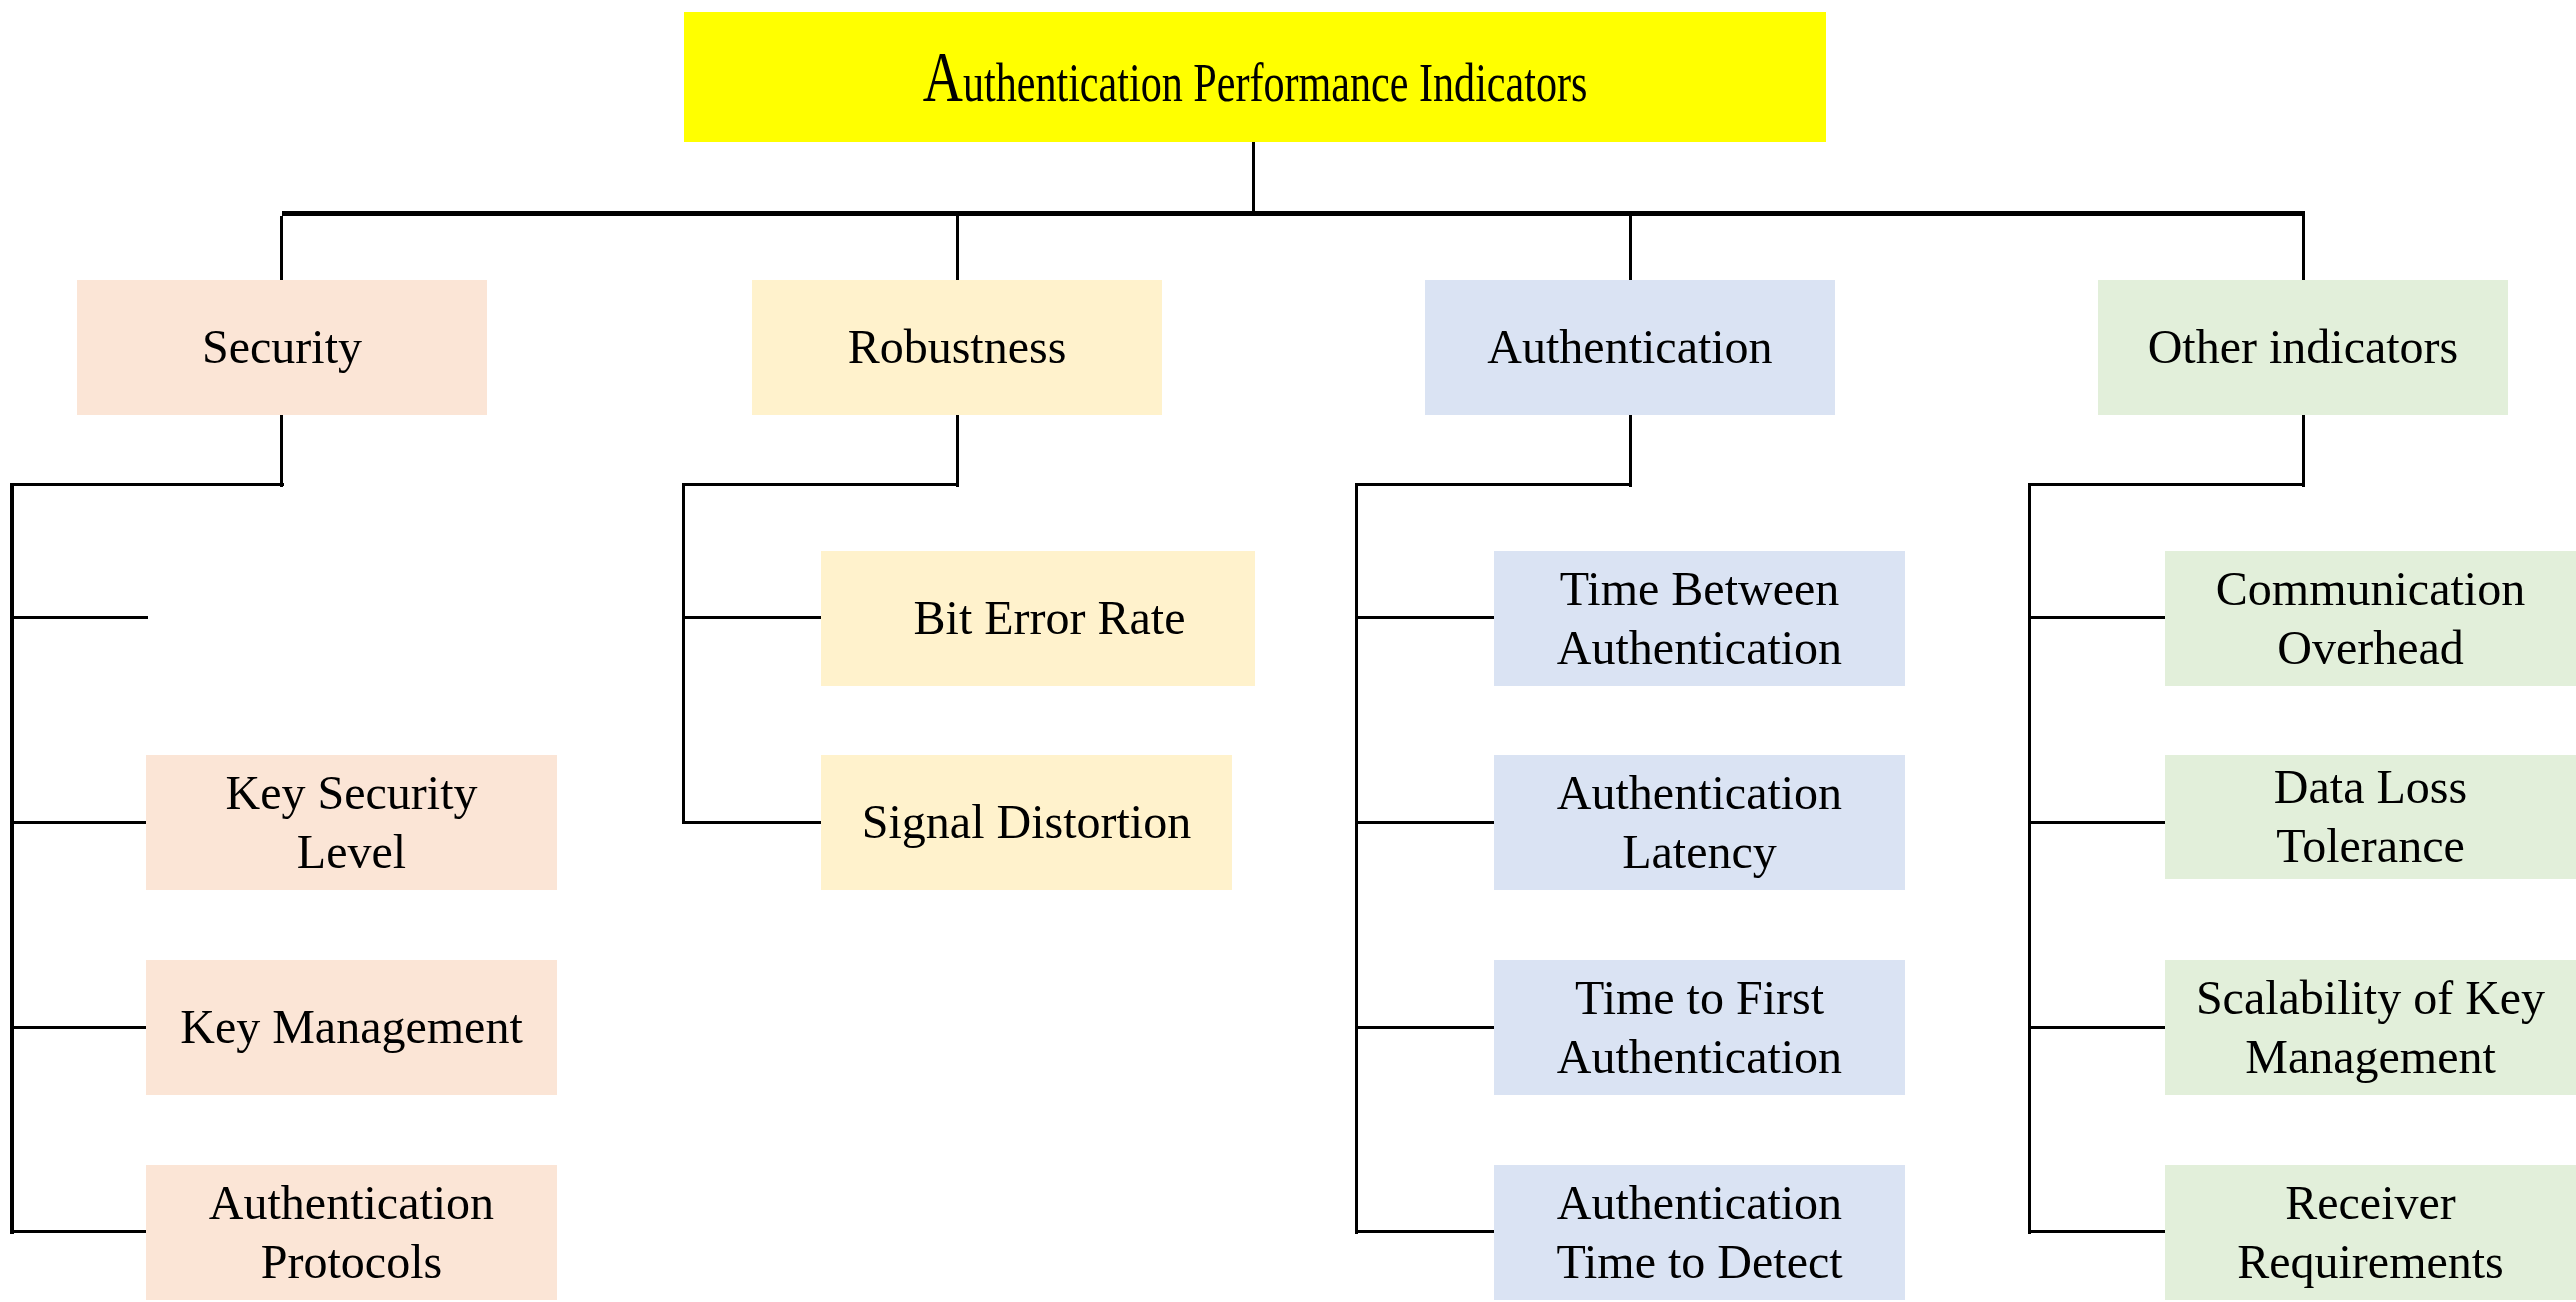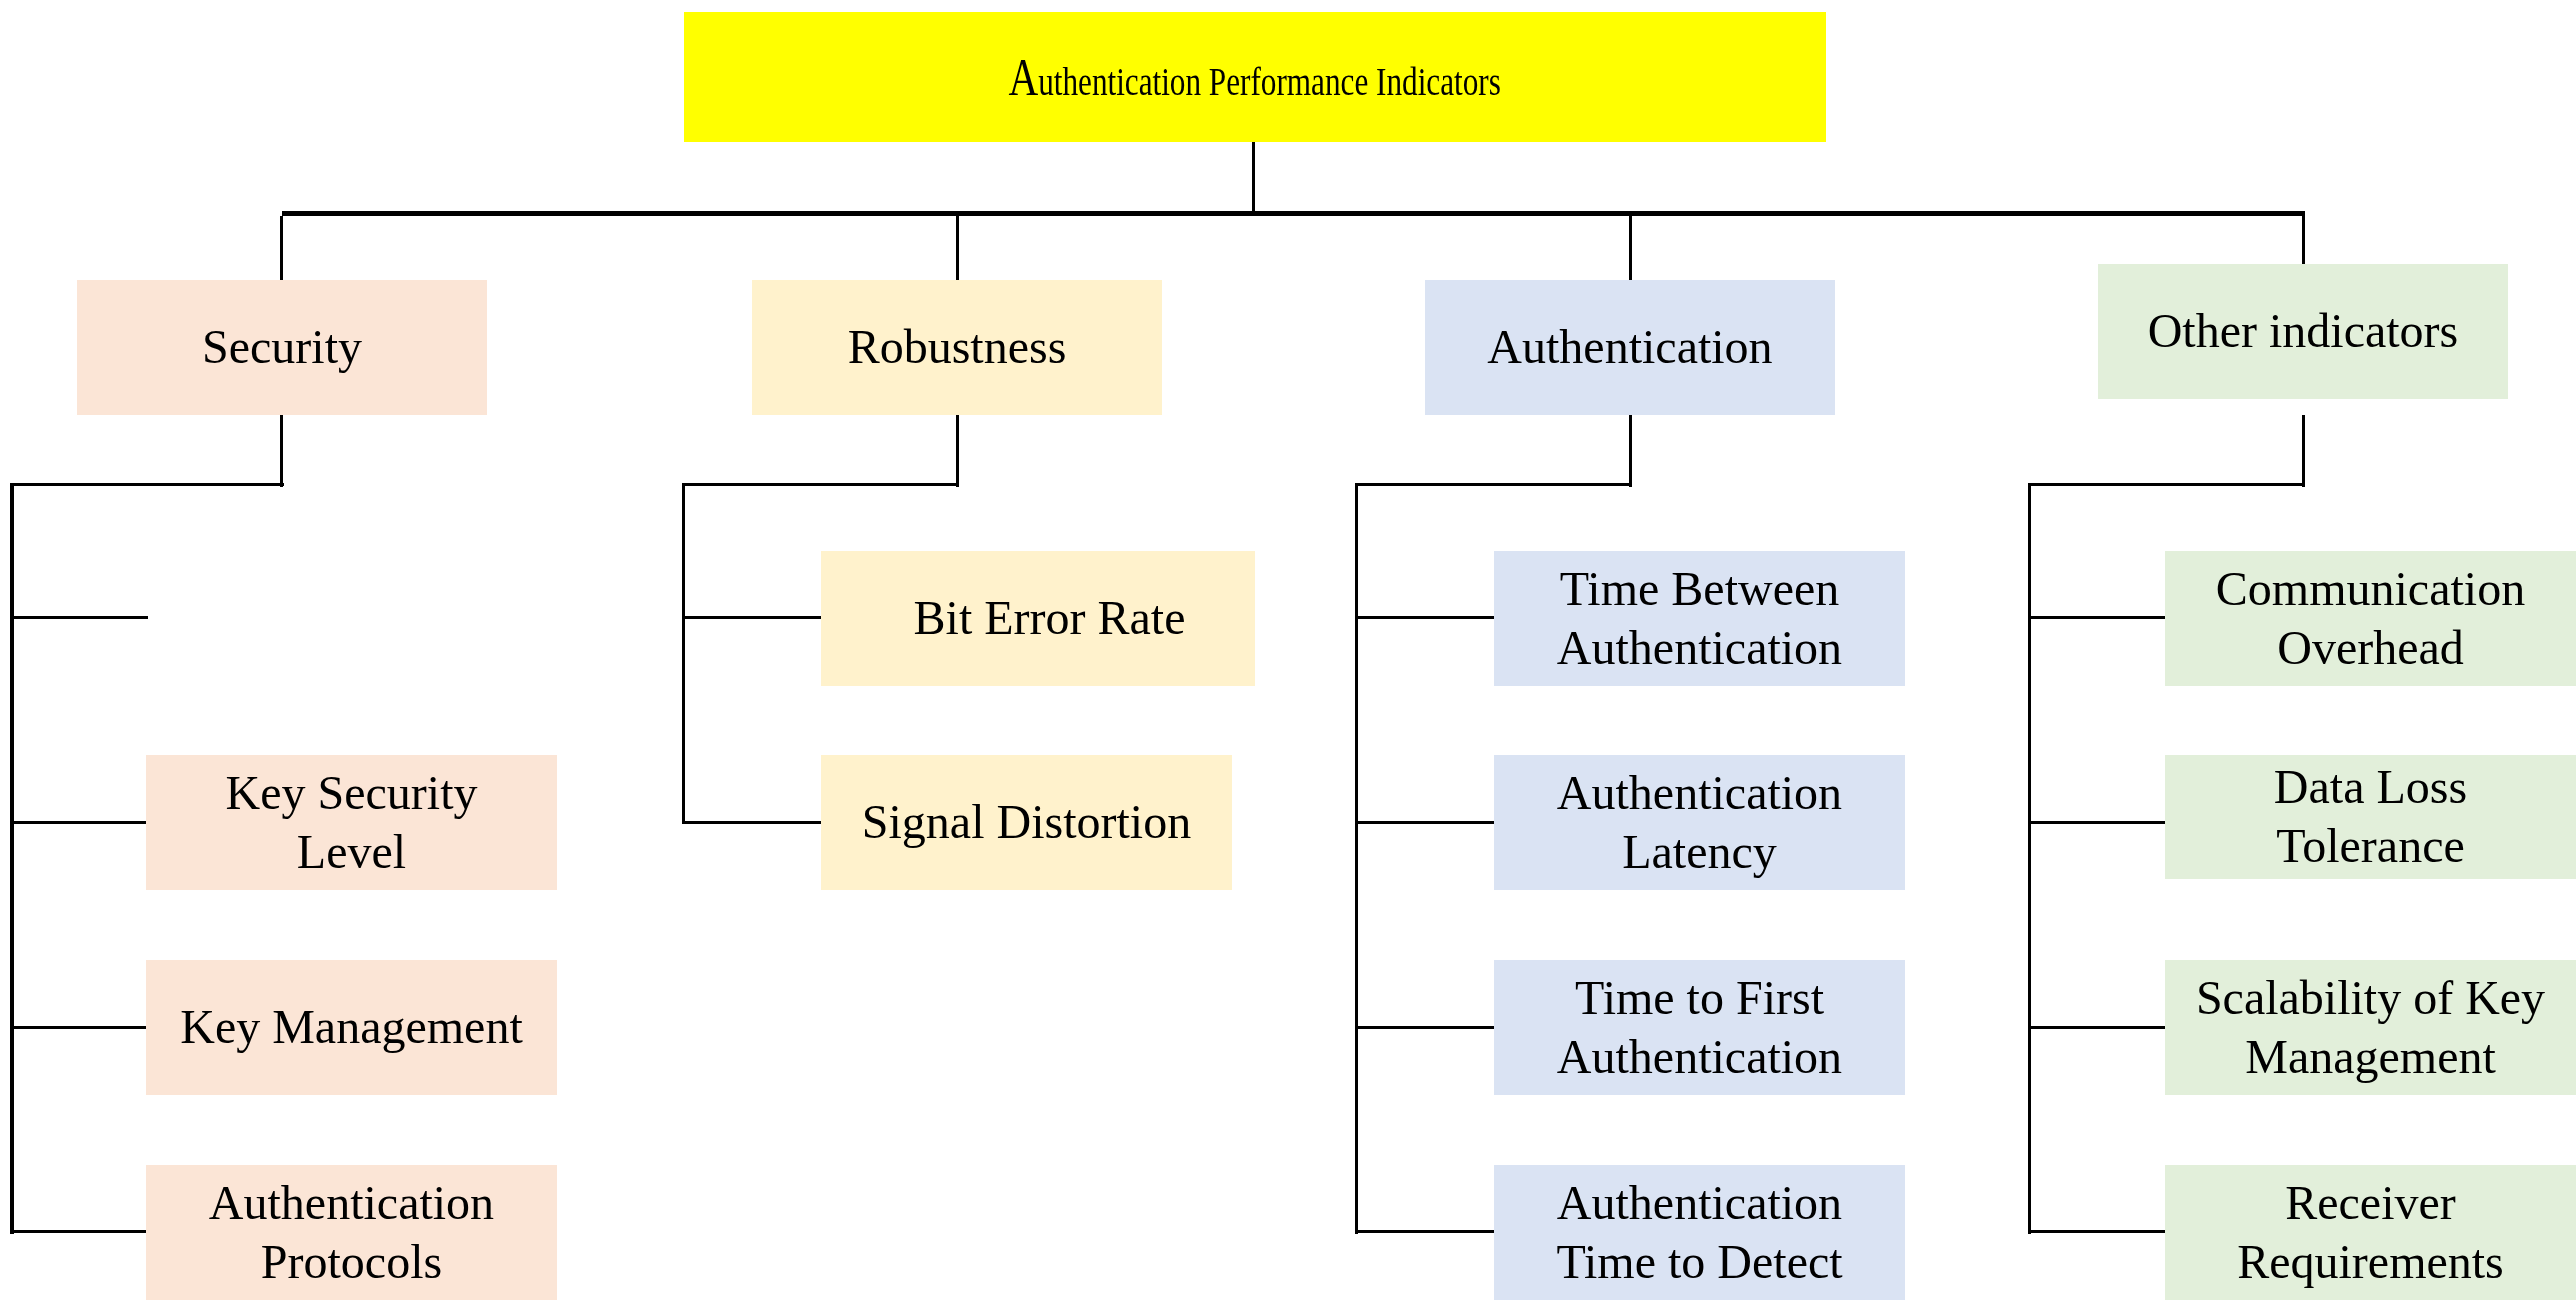--- a/index.html
+++ b/index.html
@@ -20,21 +20,21 @@
     position: absolute;
     display: flex;
     align-items: center;
     justify-content: center;
     text-align: center;
     font-size: 48px;
     line-height: 1.22;
     white-space: pre-line;
   }
   .title-node {
-    font-size: 40px;
+    font-size: 54px;
   }
   .title-label {
     display: block;
     transform: scaleX(0.78);
     transform-origin: center;
     white-space: nowrap;
   }
   .title-label::first-letter {
     font-size: 1.32em;
   }
@@ -93,21 +93,21 @@
 
   <div class="node" style="left: 77px; top: 280px; width: 410px; height: 135px; background-color: rgb(251, 229, 214);">
     <span class="node-label">Security</span>
   </div>
   <div class="node" style="left: 752px; top: 280px; width: 410px; height: 135px; background-color: rgb(255, 242, 204);">
     <span class="node-label">Robustness</span>
   </div>
   <div class="node" style="left: 1425px; top: 280px; width: 410px; height: 135px; background-color: rgb(218, 227, 243);">
     <span class="node-label">Authentication</span>
   </div>
-  <div class="node" style="left: 2098px; top: 264px; width: 410px; height: 135px; background-color: rgb(226, 239, 218);">
+  <div class="node" style="left: 2098px; top: 280px; width: 410px; height: 135px; background-color: rgb(226, 239, 218);">
     <span class="node-label">Other indicators</span>
   </div>
 
   <div class="node" style="left: 146px; top: 755px; width: 411px; height: 135px; background-color: rgb(251, 229, 214);">
     <span class="node-label">Key Security
 Level</span>
   </div>
   <div class="node" style="left: 146px; top: 960px; width: 411px; height: 135px; background-color: rgb(251, 229, 214);">
     <span class="node-label">Key Management</span>
   </div>

